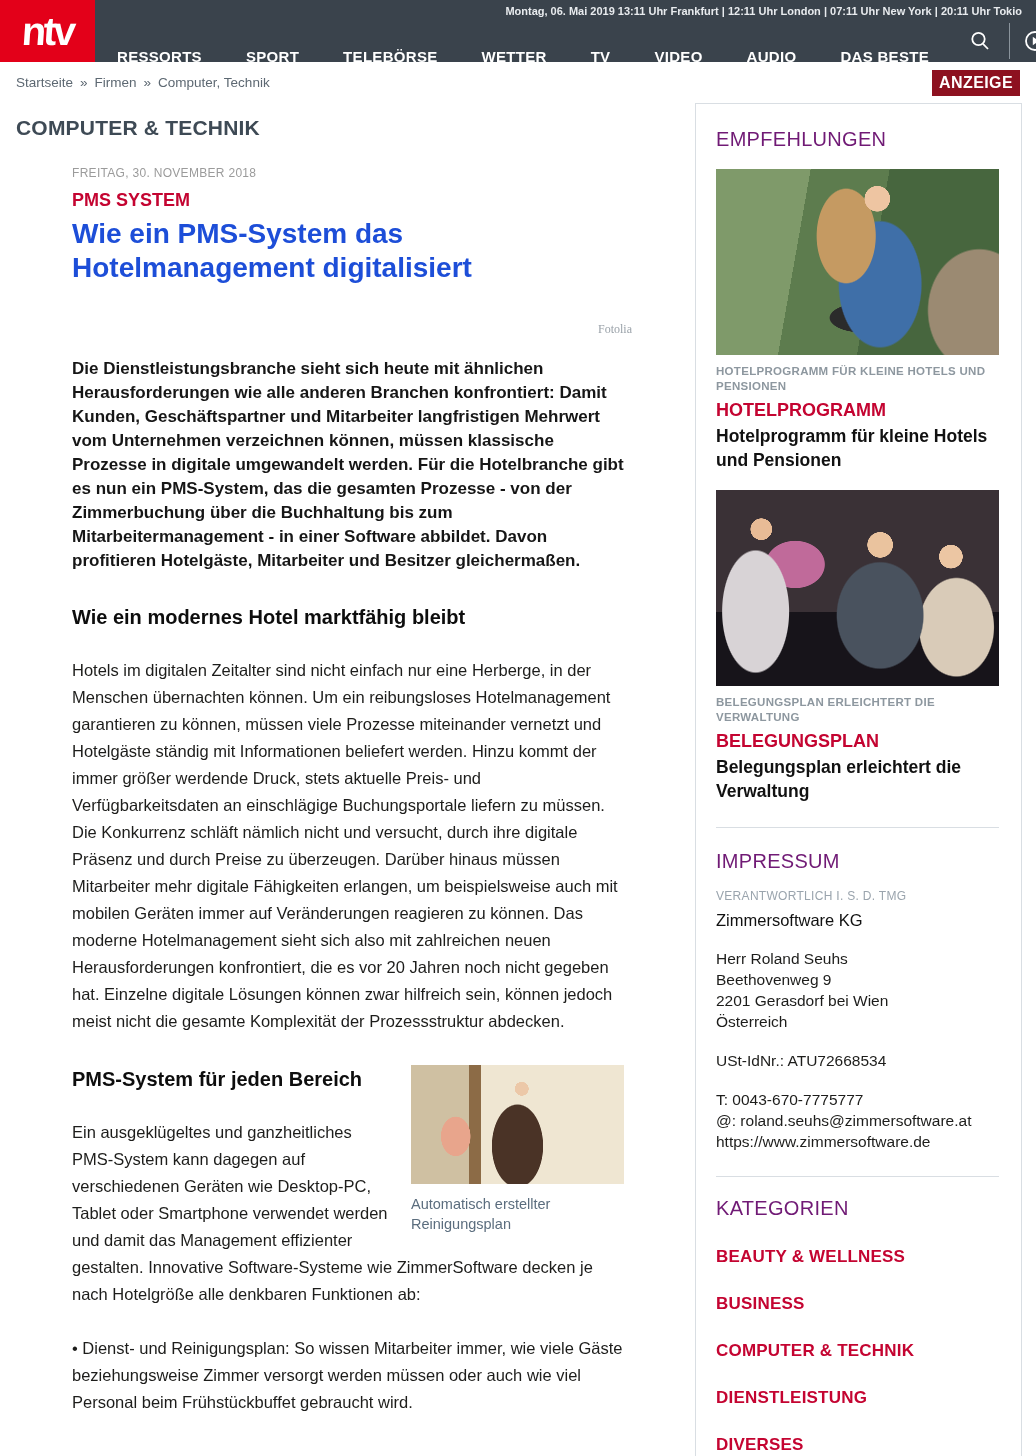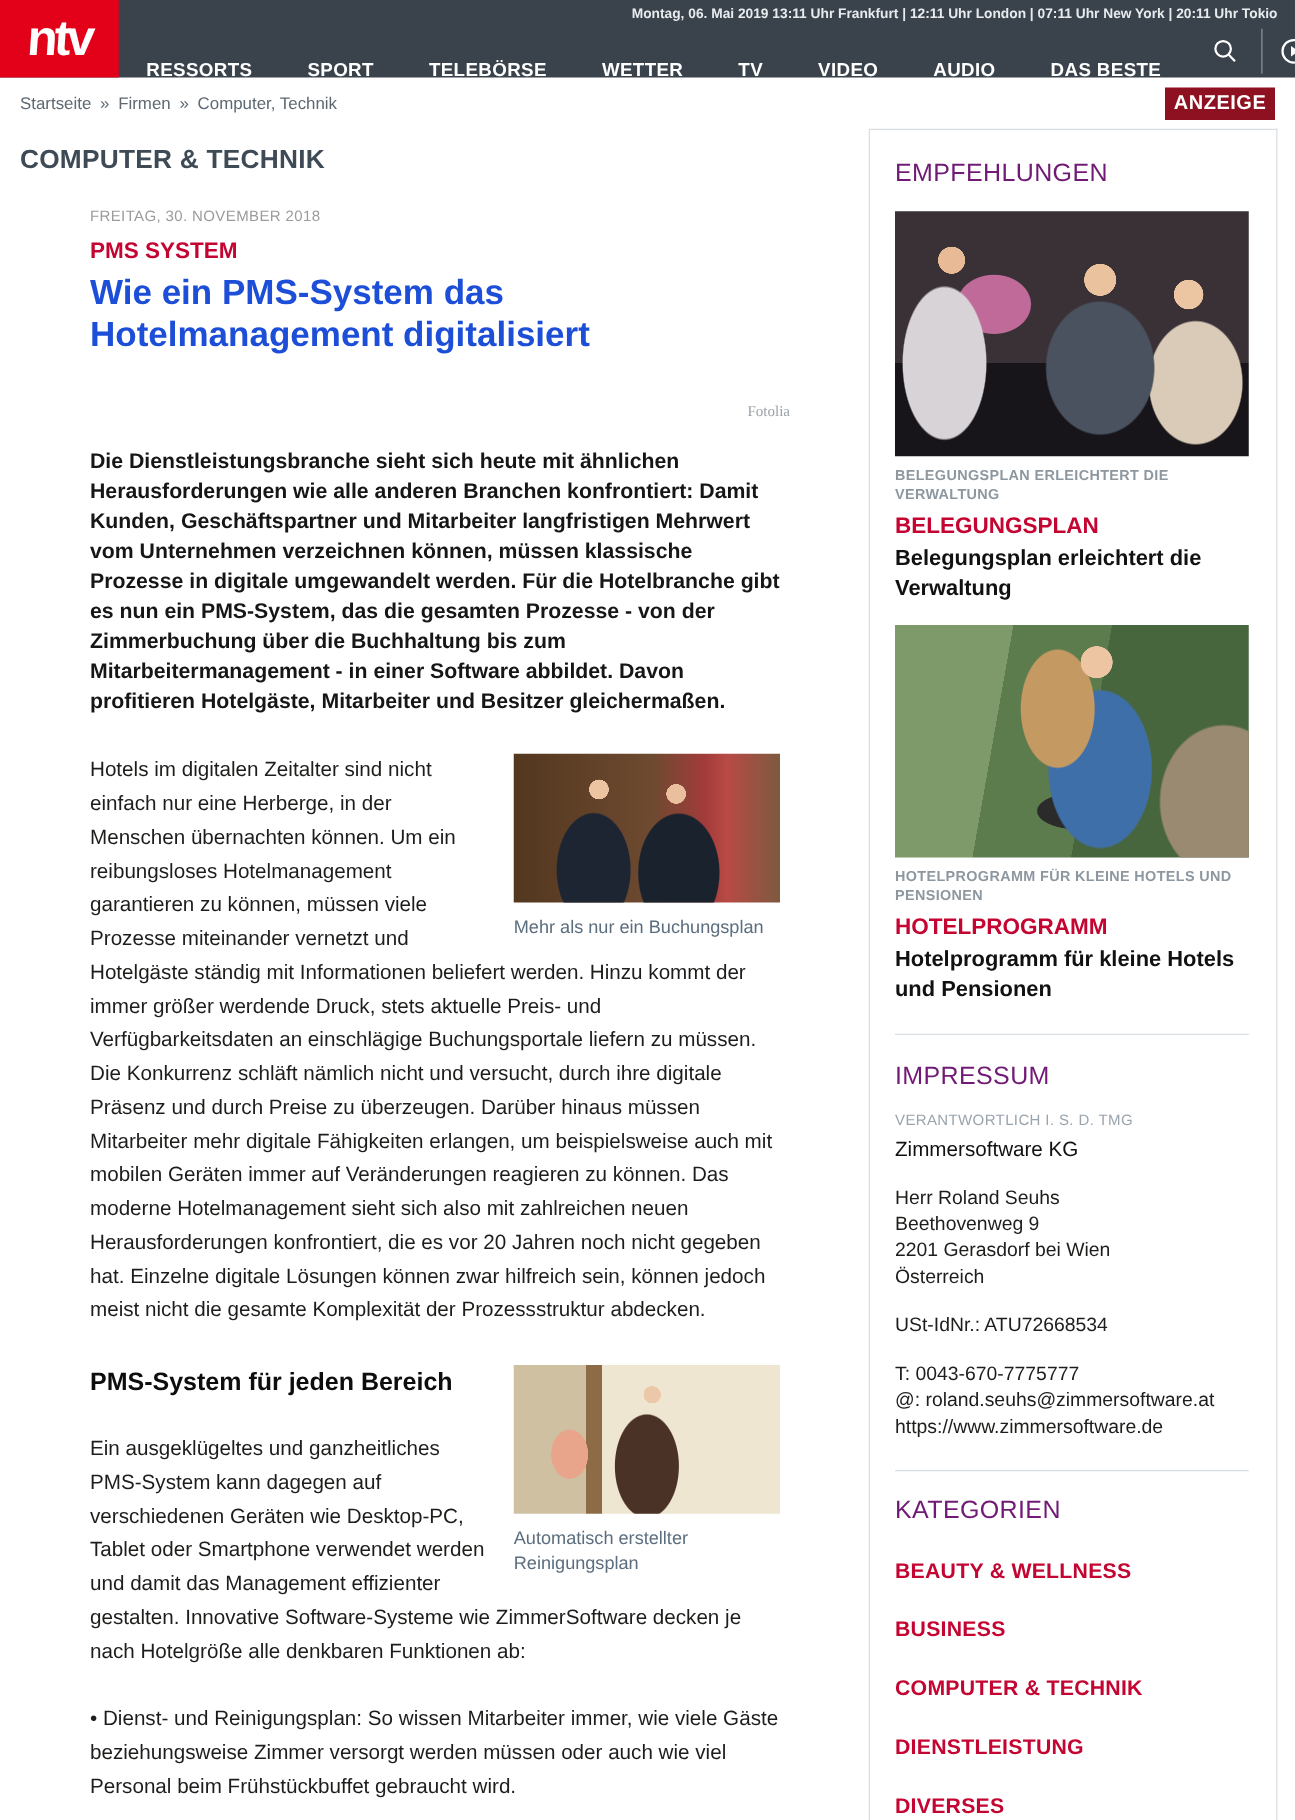--- a/index.html
+++ b/index.html
@@ -176,24 +176,21 @@
       <div class="a-kicker">PMS SYSTEM</div>
       <h2 class="headline">Wie ein PMS-System das Hotelmanagement digitalisiert</h2>
 
       <div class="hero">
         <span class="credit">Fotolia</span>
       </div>
 
       <p class="intro">Die Dienstleistungsbranche sieht sich heute mit ähnlichen Herausforderungen wie alle anderen Branchen konfrontiert: Damit Kunden, Geschäftspartner und Mitarbeiter langfristigen Mehrwert vom Unternehmen verzeichnen können, müssen klassische Prozesse in digitale umgewandelt werden. Für die Hotelbranche gibt es nun ein PMS-System, das die gesamten Prozesse - von der Zimmerbuchung über die Buchhaltung bis zum Mitarbeitermanagement - in einer Software abbildet. Davon profitieren Hotelgäste, Mitarbeiter und Besitzer gleichermaßen.</p>
 
       <section class="art-sec">
-        <figure class="art-fig">
-          <div class="ph ph-reception"></div>
-          <figcaption class="figcap">Mehr als nur ein Buchungsplan</figcaption>
-        </figure>
+        <h3 class="sub-h">Wie ein modernes Hotel marktfähig bleibt</h3>
         <p class="body-p">Hotels im digitalen Zeitalter sind nicht einfach nur eine Herberge, in der Menschen übernachten können. Um ein reibungsloses Hotelmanagement garantieren zu können, müssen viele Prozesse miteinander vernetzt und Hotelgäste ständig mit Informationen beliefert werden. Hinzu kommt der immer größer werdende Druck, stets aktuelle Preis- und Verfügbarkeitsdaten an einschlägige Buchungsportale liefern zu müssen. Die Konkurrenz schläft nämlich nicht und versucht, durch ihre digitale Präsenz und durch Preise zu überzeugen. Darüber hinaus müssen Mitarbeiter mehr digitale Fähigkeiten erlangen, um beispielsweise auch mit mobilen Geräten immer auf Veränderungen reagieren zu können. Das moderne Hotelmanagement sieht sich also mit zahlreichen neuen Herausforderungen konfrontiert, die es vor 20 Jahren noch nicht gegeben hat. Einzelne digitale Lösungen können zwar hilfreich sein, können jedoch meist nicht die gesamte Komplexität der Prozessstruktur abdecken.</p>
       </section>
 
       <section class="art-sec">
         <figure class="art-fig">
           <div class="ph ph-maid"></div>
           <figcaption class="figcap">Automatisch erstellter Reinigungsplan</figcaption>
         </figure>
         <h3 class="sub-h">PMS-System für jeden Bereich</h3>
         <p class="body-p">Ein ausgeklügeltes und ganzheitliches PMS-System kann dagegen auf verschiedenen Geräten wie Desktop-PC, Tablet oder Smartphone verwendet werden und damit das Management effizienter gestalten. Innovative Software-Systeme wie ZimmerSoftware decken je nach Hotelgröße alle denkbaren Funktionen ab:</p>
@@ -201,31 +198,31 @@
 
       <p class="bullet">• Dienst- und Reinigungsplan: So wissen Mitarbeiter immer, wie viele Gäste beziehungsweise Zimmer versorgt werden müssen oder auch wie viel Personal beim Frühstückbuffet gebraucht wird.</p>
 
     </div>
   </main>
 
   <aside class="sidebar">
     <h2 class="sb-title">EMPFEHLUNGEN</h2>
 
     <div class="sb-card">
+      <div class="ph-card ph-park"></div>
+      <div class="sb-tag">HOTELPROGRAMM FÜR KLEINE HOTELS UND PENSIONEN</div>
+      <div class="sb-kicker">HOTELPROGRAMM</div>
+      <div class="sb-card-title">Hotelprogramm für kleine Hotels und Pensionen</div>
+    </div>
+
+    <div class="sb-card">
       <div class="ph-card ph-lobby"></div>
       <div class="sb-tag">BELEGUNGSPLAN ERLEICHTERT DIE VERWALTUNG</div>
       <div class="sb-kicker">BELEGUNGSPLAN</div>
       <div class="sb-card-title">Belegungsplan erleichtert die Verwaltung</div>
-    </div>
-
-    <div class="sb-card">
-      <div class="ph-card ph-park"></div>
-      <div class="sb-tag">HOTELPROGRAMM FÜR KLEINE HOTELS UND PENSIONEN</div>
-      <div class="sb-kicker">HOTELPROGRAMM</div>
-      <div class="sb-card-title">Hotelprogramm für kleine Hotels und Pensionen</div>
     </div>
 
     <hr class="sb-divider">
 
     <div class="imp">
       <h2 class="sb-title">IMPRESSUM</h2>
       <div class="imp-label">VERANTWORTLICH I. S. D. TMG</div>
       <div class="imp-company">Zimmersoftware KG</div>
       <div class="imp-block">
         <div class="imp-line">Herr Roland Seuhs</div>

